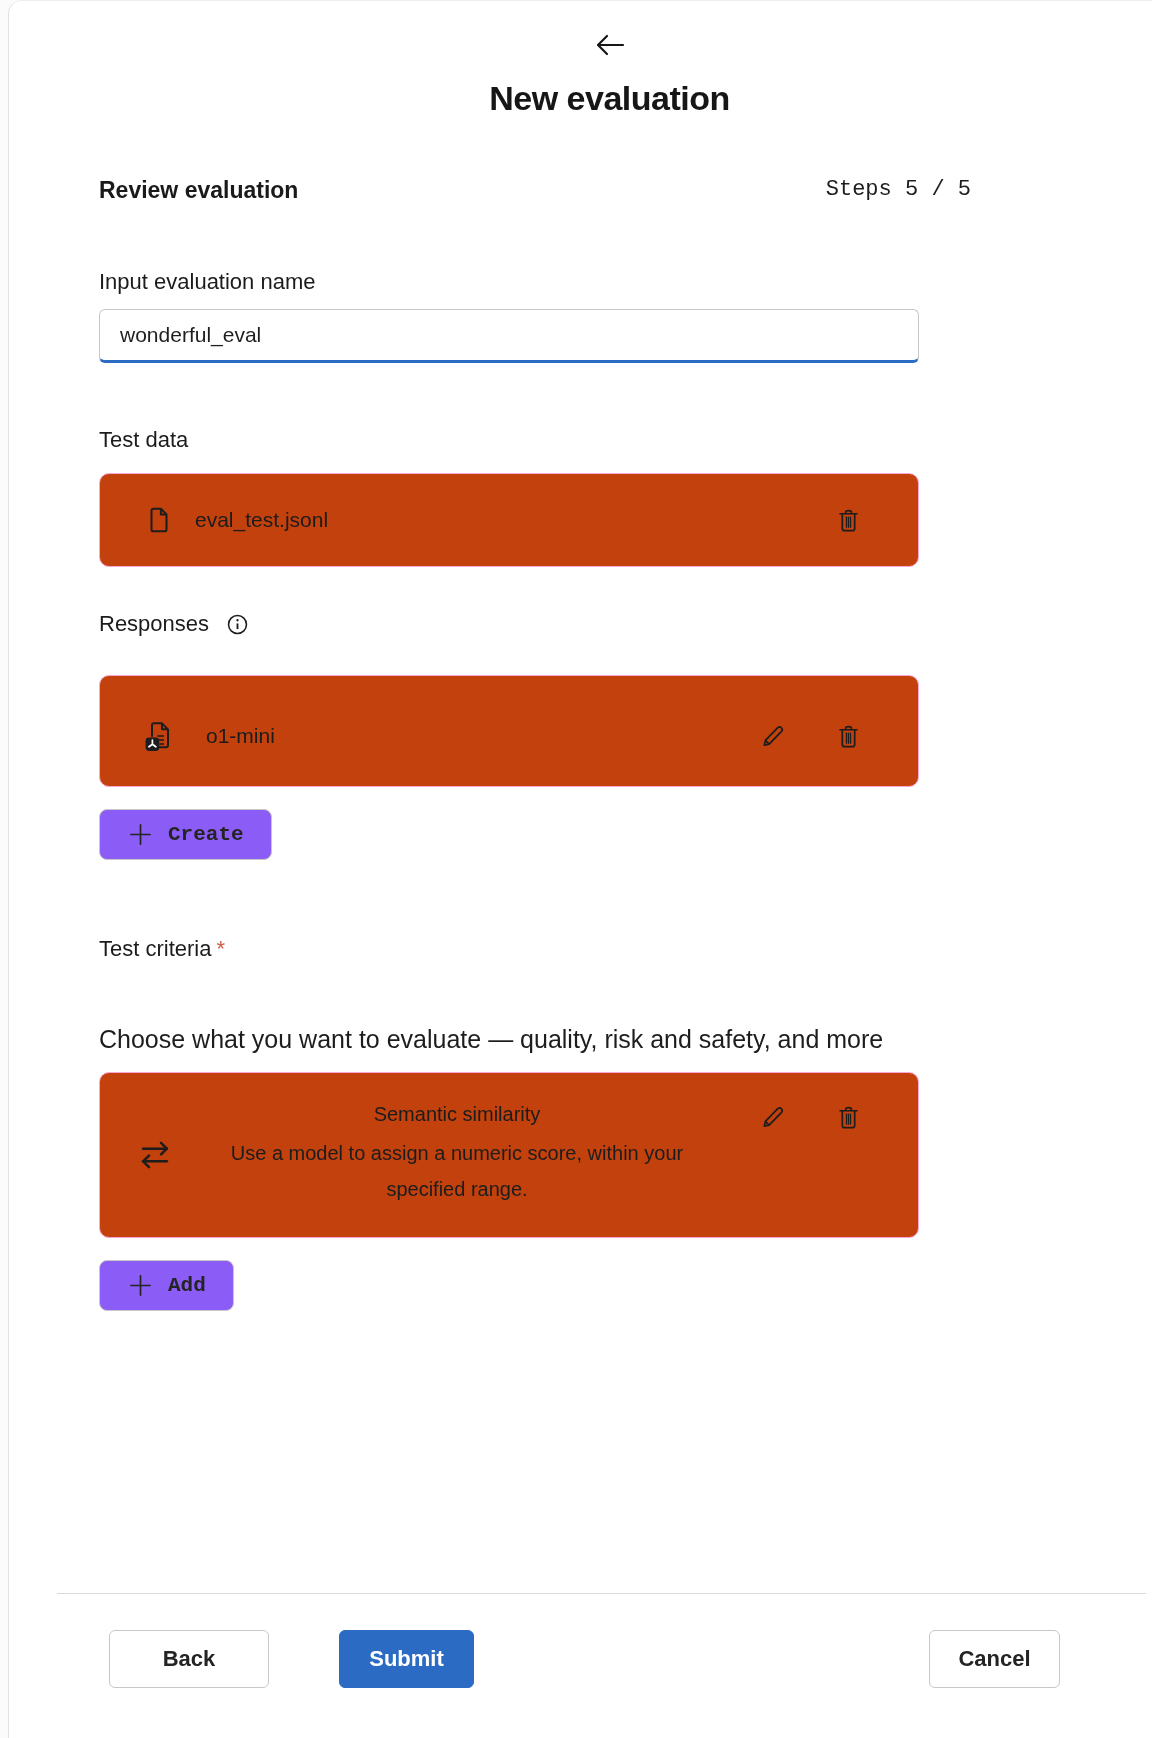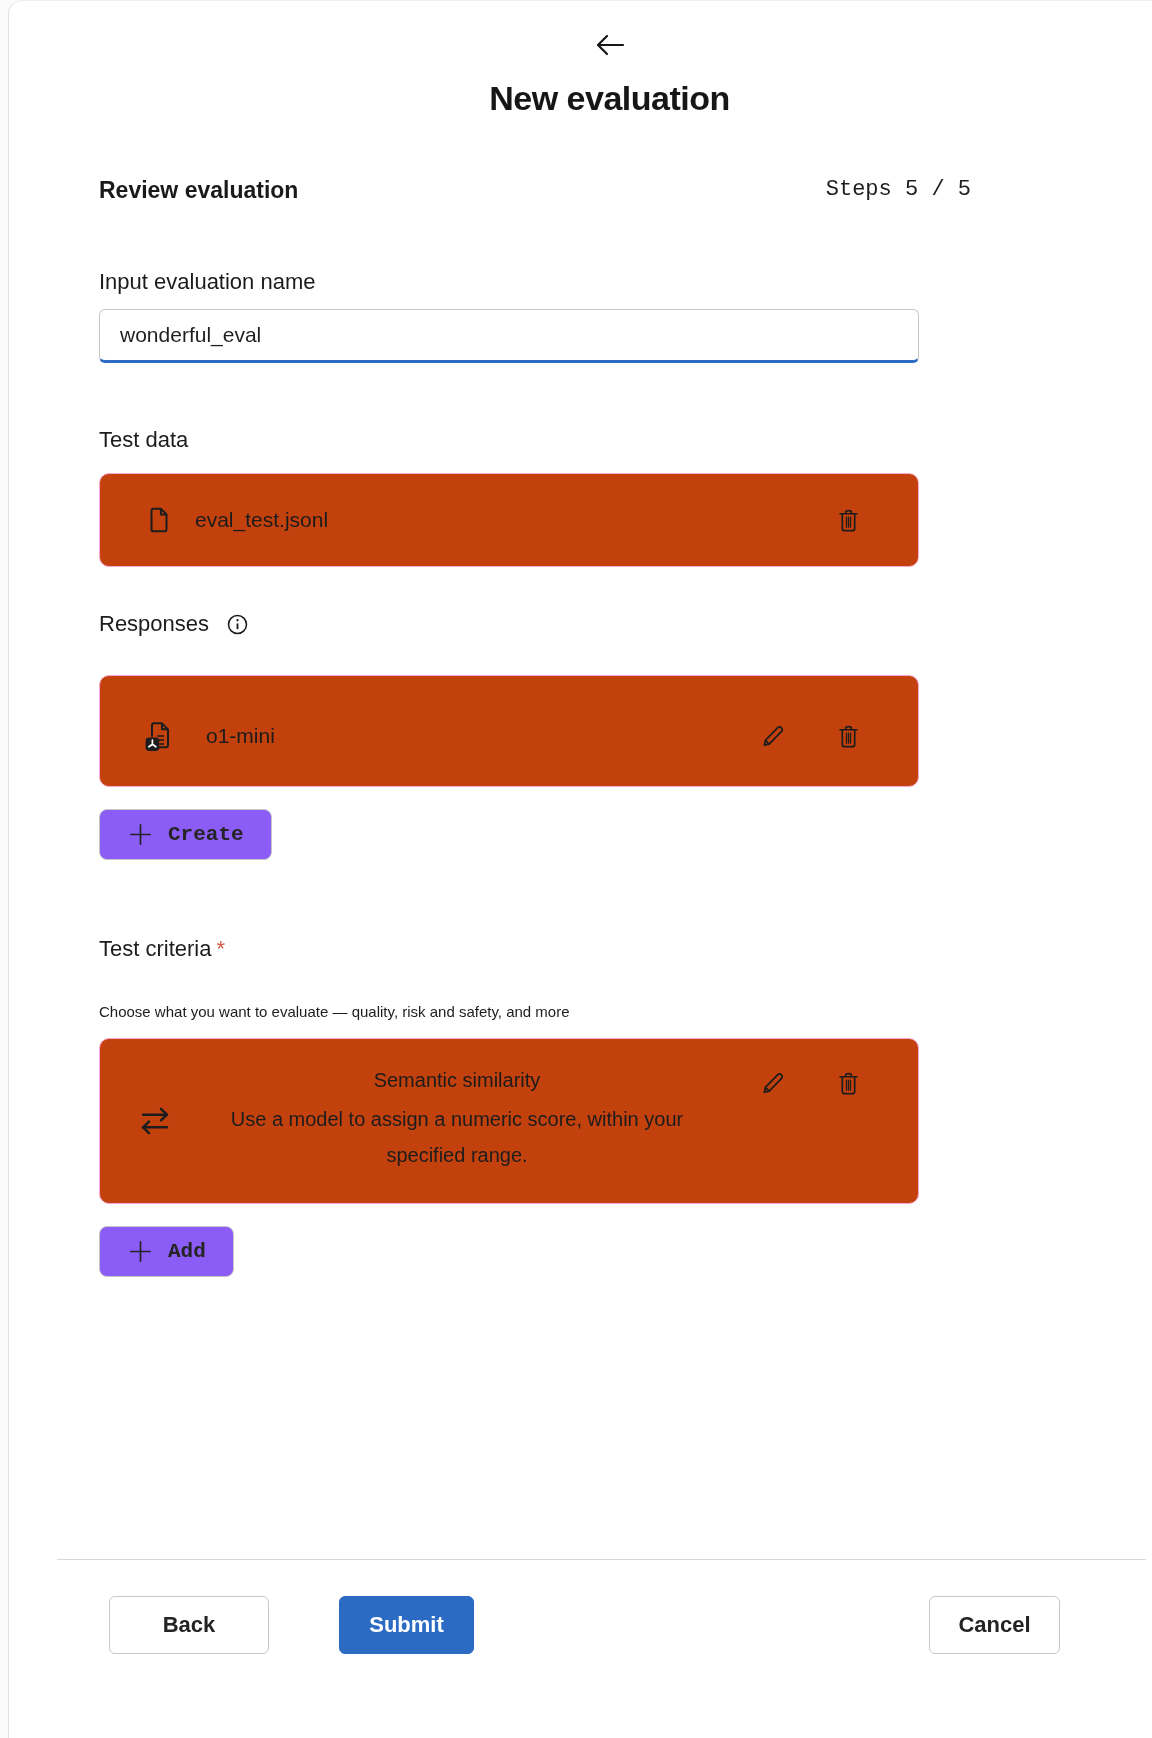--- a/index.html
+++ b/index.html
@@ -50,21 +50,21 @@
 
   .label-row { margin-top:42px; display:flex; align-items:center; gap:16px; height:30px; }
 
   .outline-btn {
     margin-top:22px; display:inline-flex; align-items:center; gap:14px;
     border:1px solid #c8c8c8; border-radius:8px; background:#8b5cf6; cursor:pointer;
     padding:11px 27px; font-family:Liberation Mono, monospace; font-size:21px; font-weight:700; color:#242424;
   }
 
   .h-criteria { margin-top:74px; display:flex; align-items:center; height:30px; }
-  .criteria-sub { margin-top:39px; font-size:15px; color:#1d1d1d; }
+  .criteria-sub { margin-top:61px; font-size:25px; color:#1d1d1d; }
 
   .card-criteria { margin-top:18px; width:820px; min-height:166px; align-items:center; padding:24px 56px 24px 36px; }
   .criteria-icon { align-self:center; flex:none; }
   .criteria-text { margin-left:18px; width:530px; }
   .criteria-title { font-size:20px; color:#1c1c1c; margin-bottom:9px; }
   .criteria-desc { font-size:20px; line-height:36px; color:#1d1d1d; }
   .criteria-actions { margin-left:auto; align-self:flex-start; margin-top:6px; display:flex; gap:48px; }
 
   .divider { margin:282px 6px 0 48px; border-top:1px solid #d9d9d9; }
 

